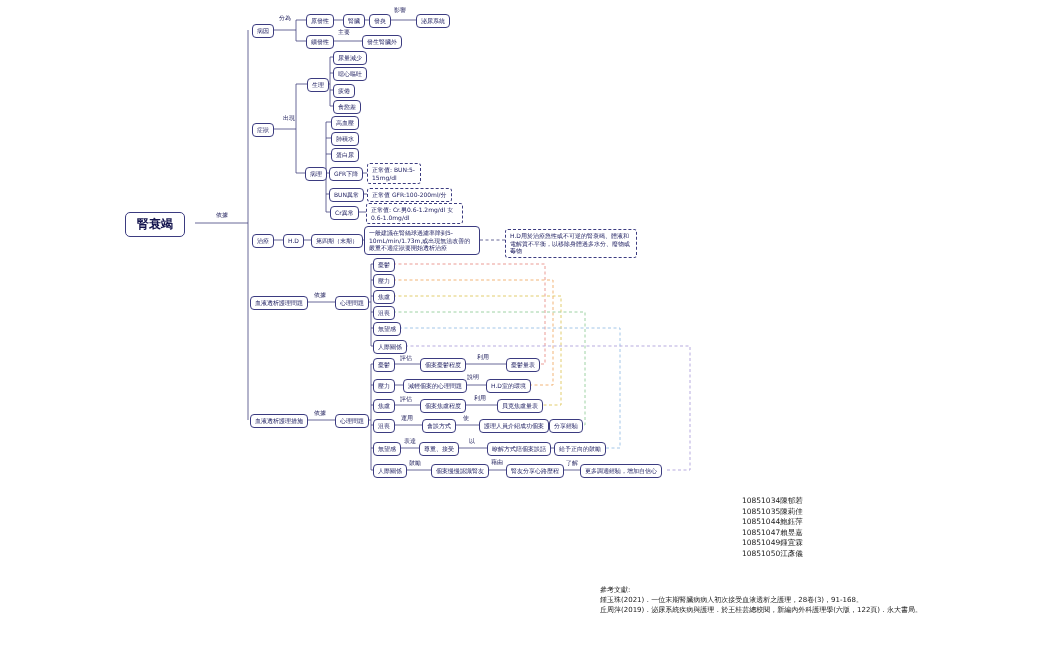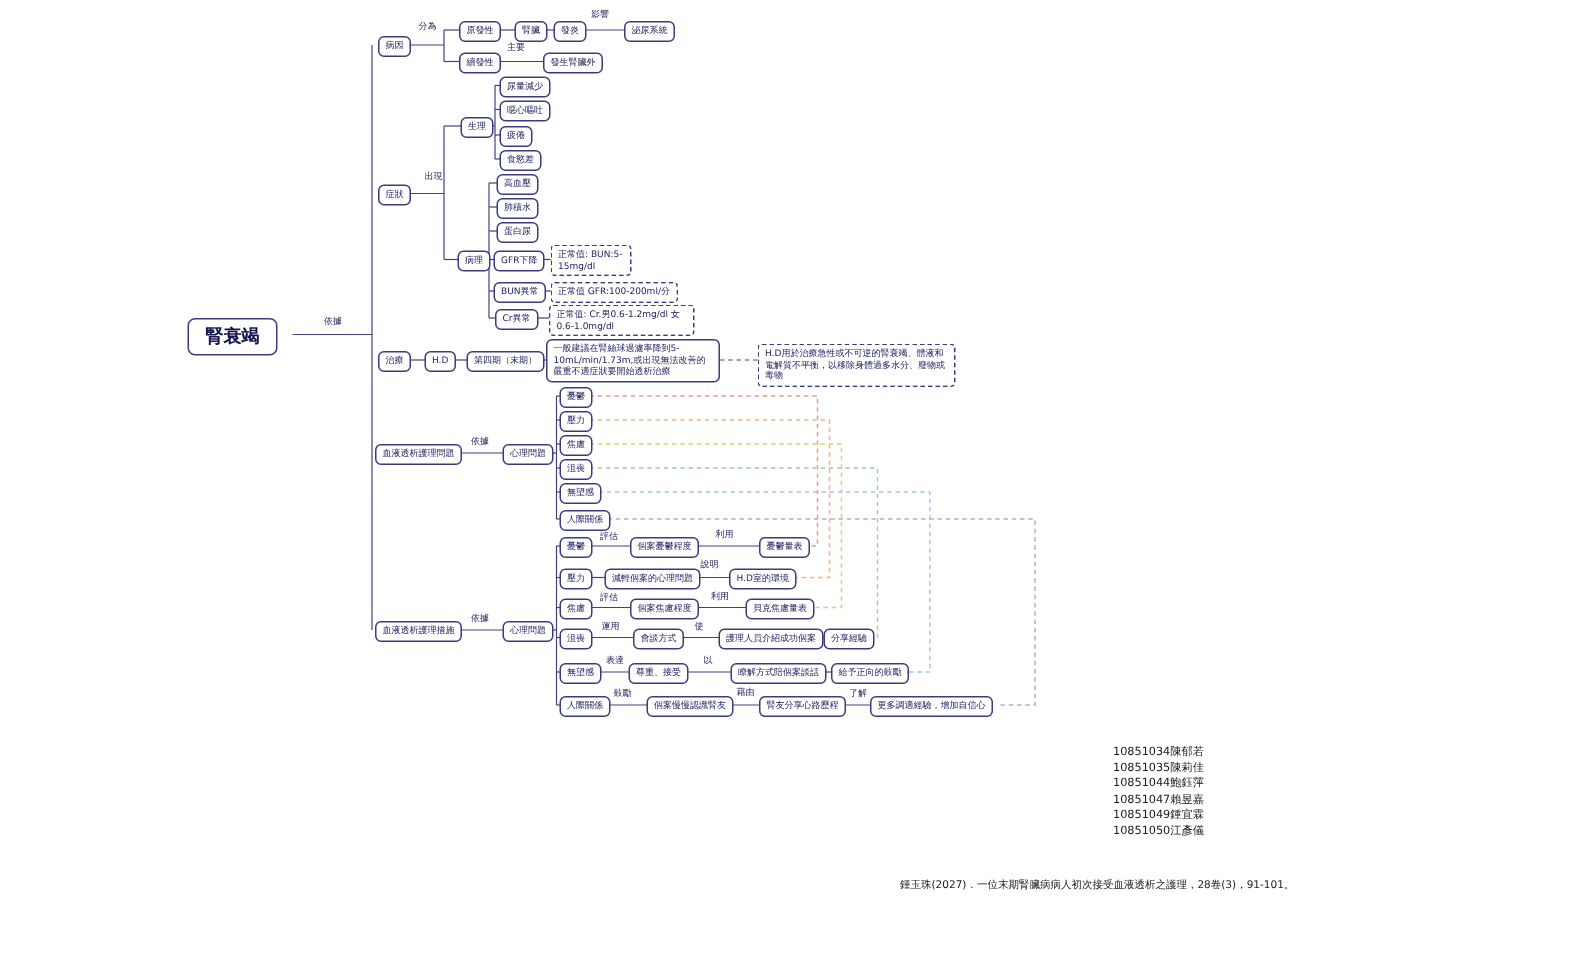--- a/index.html
+++ b/index.html
@@ -184,14 +184,16 @@
 <div class="credits">
   <div>10851034陳郁若</div>
   <div>10851035陳莉佳</div>
   <div>10851044鮑鈺萍</div>
   <div>10851047賴昱嘉</div>
   <div>10851049鍾宜霖</div>
   <div>10851050江彥儀</div>
 </div>
 
 <div class="references">
-  <div>鍾玉珠(2027)．一位末期腎臟病病人初次接受血液透析之護理，28卷(3)，91-101。</div>
+  <div>參考文獻:</div>
+  <div>鍾玉珠(2021)．一位末期腎臟病病人初次接受血液透析之護理，28卷(3)，91-168。</div>
+  <div>丘周萍(2019)．泌尿系統疾病與護理．於王桂芸總校閱，新編內外科護理學(六版，122頁)．永大書局。</div>
 </div>
 
 </body></html>

